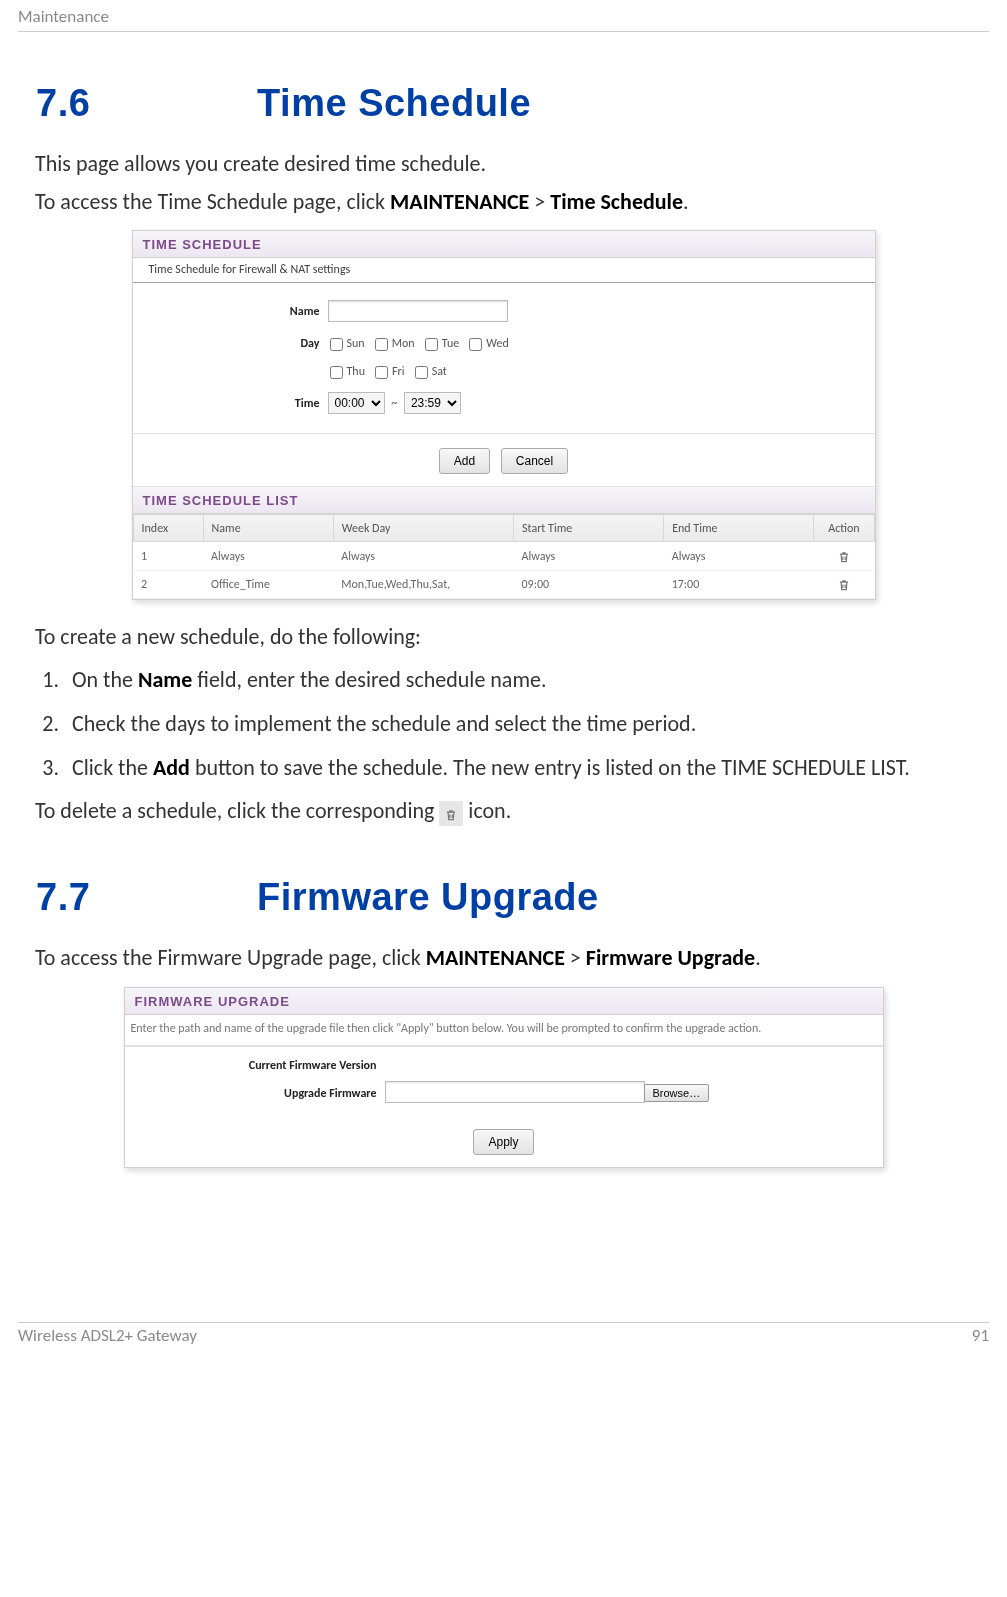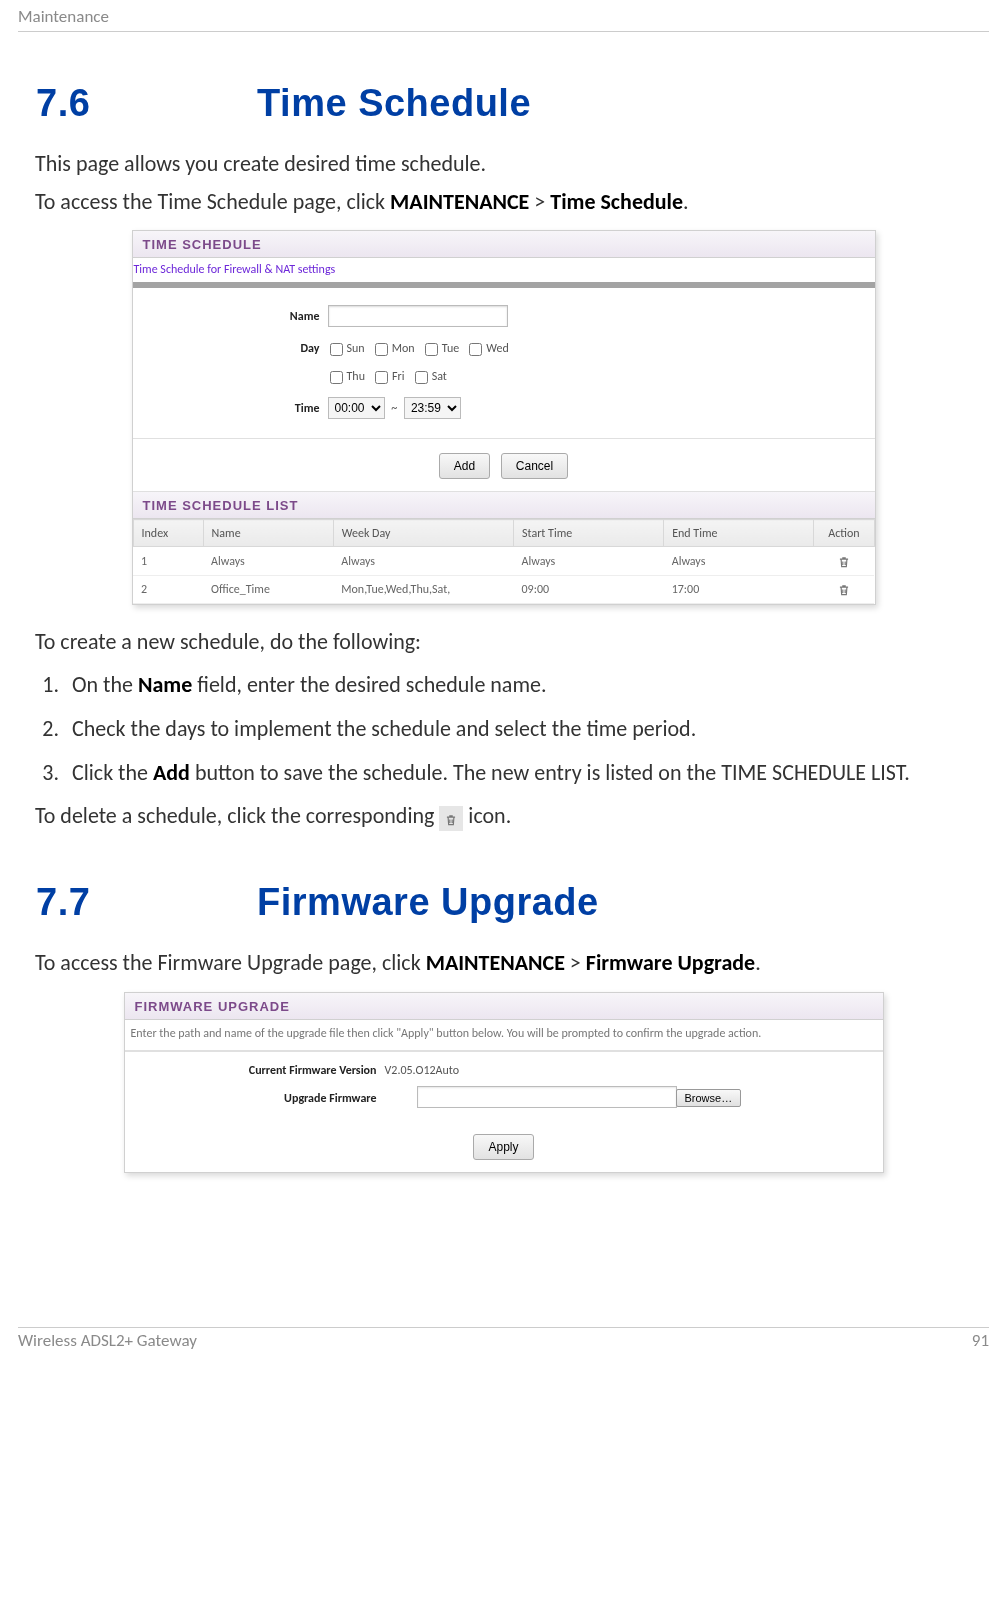--- a/index.html
+++ b/index.html
@@ -54,23 +54,23 @@
     background: linear-gradient(#f7f5f9,#ece6f0);
     border-bottom: 1px solid #d0d0d0;
     padding: 6px 10px 5px 10px;
     font-family: Verdana, sans-serif;
     font-weight: bold;
     color: #7c4a8a;
     font-size: 13px;
     letter-spacing: 1px;
   }
   .panel-desc {
-    padding: 4px 10px 6px 1px;
-    border-bottom: 6px solid #a3a3a3;
-    color: #6d28d9;
+    padding: 4px 10px 6px 16px;
+    border-bottom: 1px solid #a3a3a3;
+    color: #404040;
   }
   .form-area {
     padding: 12px 20px 14px 20px;
     border-bottom: 1px solid #e0e0e0;
   }
   .form-row {
     display: flex;
     align-items: flex-start;
     padding: 4px 0;
   }
@@ -334,23 +334,22 @@
     <span>To access the Firmware Upgrade page, click </span><span class="bold">MAINTENANCE</span><span> &gt; </span><span class="bold">Firmware Upgrade</span><span>.</span>
   </p>
 
   <div class="fig-wrap">
     <div class="ui-box fw-box">
       <div class="panel-title">FIRMWARE UPGRADE</div>
       <div class="fw-desc">Enter the path and name of the upgrade file then click "Apply" button below. You will be prompted to confirm the upgrade action.</div>
       <div style="border-top:1px solid #e0e0e0;">
         <div class="form-row" style="padding:6px 16px 2px 10px;">
           <div class="form-label" style="width:250px;">Current Firmware Version</div>
-          <div class="form-val" style="font-weight:normal;color:#555;">V2.05.O12Auto</div>
-        </div>
-        <div class="form-row" style="padding:2px 10px 10px 10px;gap:32px;">
+        </div>
+        <div class="form-row" style="padding:2px 10px 10px 10px;">
           <div class="form-label" style="width:250px;">Upgrade Firmware</div>
           <div class="form-val">
             <input type="text" class="fw-input" style=""><button class="browse-btn">Browse…</button>
           </div>
         </div>
       </div>
       <div class="btn-row" style="border-bottom:none;">
         <button class="ui-btn">Apply</button>
       </div>
     </div>

